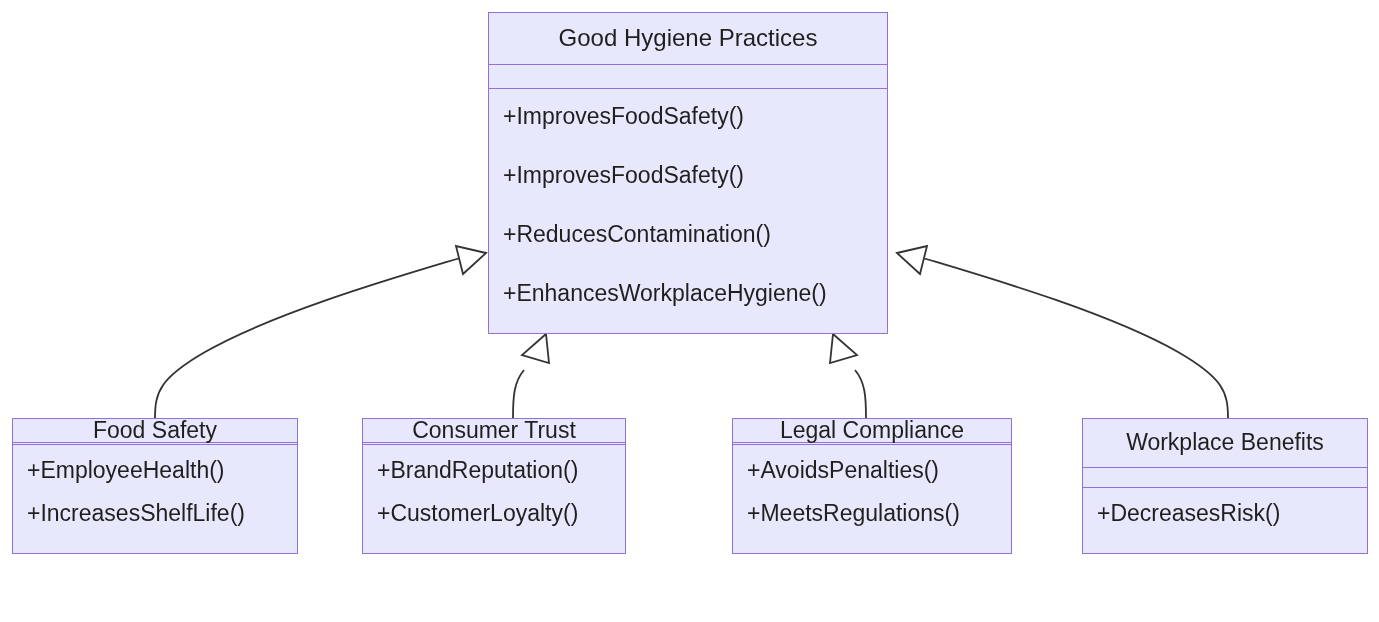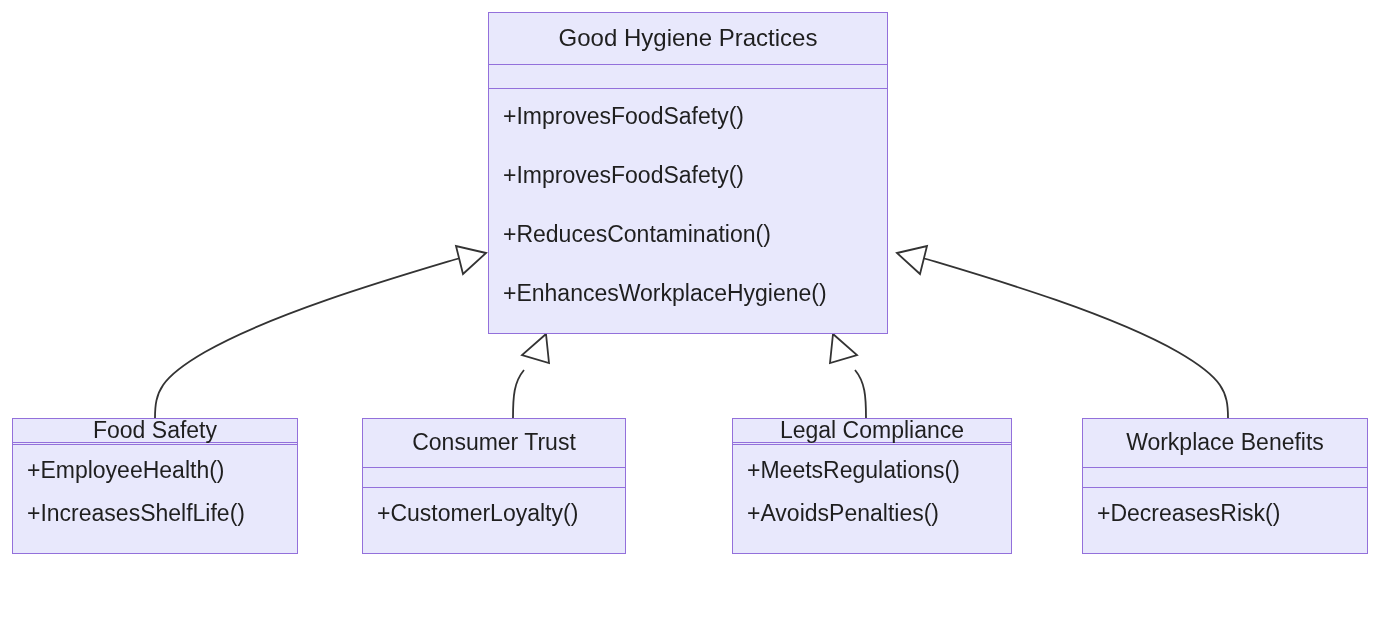--- a/index.html
+++ b/index.html
@@ -139,30 +139,31 @@
     <div class="uml-methods">
       <div class="uml-method">+EmployeeHealth()</div>
       <div class="uml-method">+IncreasesShelfLife()</div>
     </div>
   </div>
 
   <div class="uml-class child" id="node-child-1">
     <div class="uml-title">Consumer Trust</div>
     <div class="uml-attrs"></div>
     <div class="uml-methods">
+      <div class="uml-method">+BrandReputation()</div>
       <div class="uml-method">+CustomerLoyalty()</div>
     </div>
   </div>
 
   <div class="uml-class child" id="node-child-2">
     <div class="uml-title">Legal Compliance</div>
     <div class="uml-attrs"></div>
     <div class="uml-methods">
+      <div class="uml-method">+AvoidsPenalties()</div>
       <div class="uml-method">+MeetsRegulations()</div>
-      <div class="uml-method">+AvoidsPenalties()</div>
     </div>
   </div>
 
   <div class="uml-class child" id="node-child-3">
     <div class="uml-title">Workplace Benefits</div>
     <div class="uml-attrs"></div>
     <div class="uml-methods">
       <div class="uml-method">+DecreasesRisk()</div>
     </div>
   </div>

